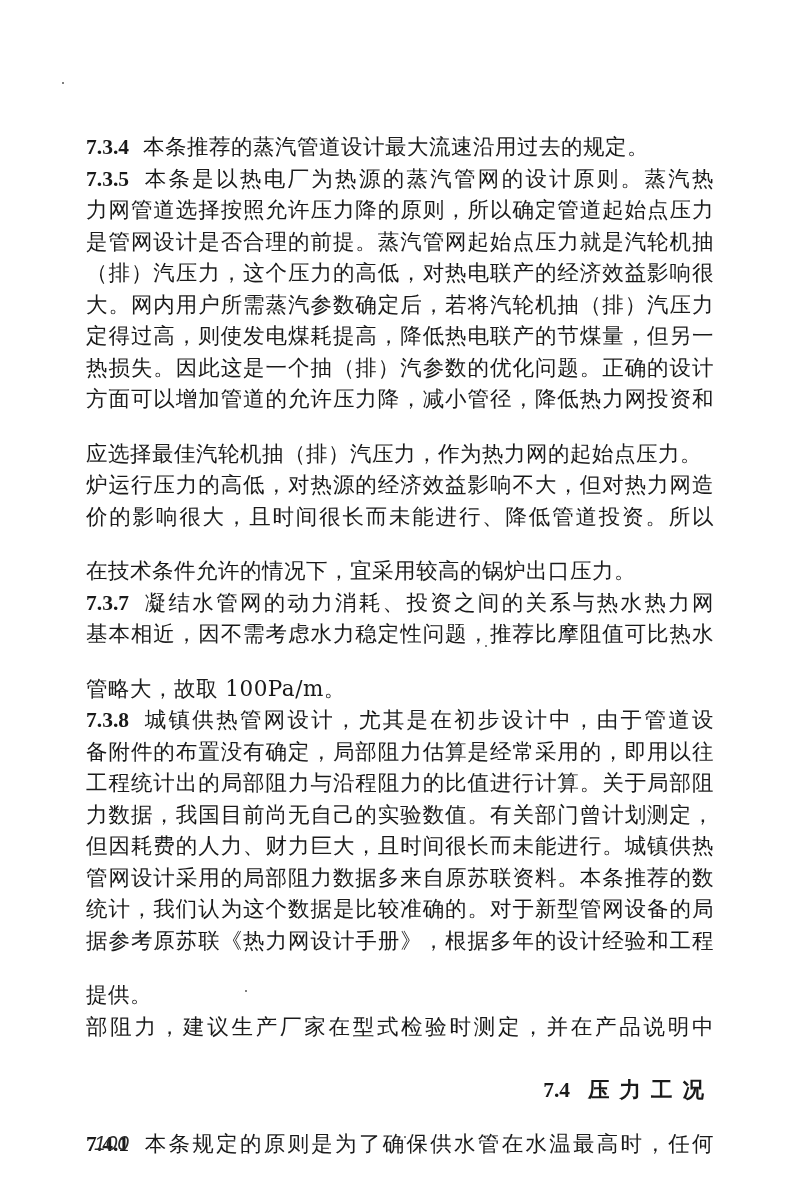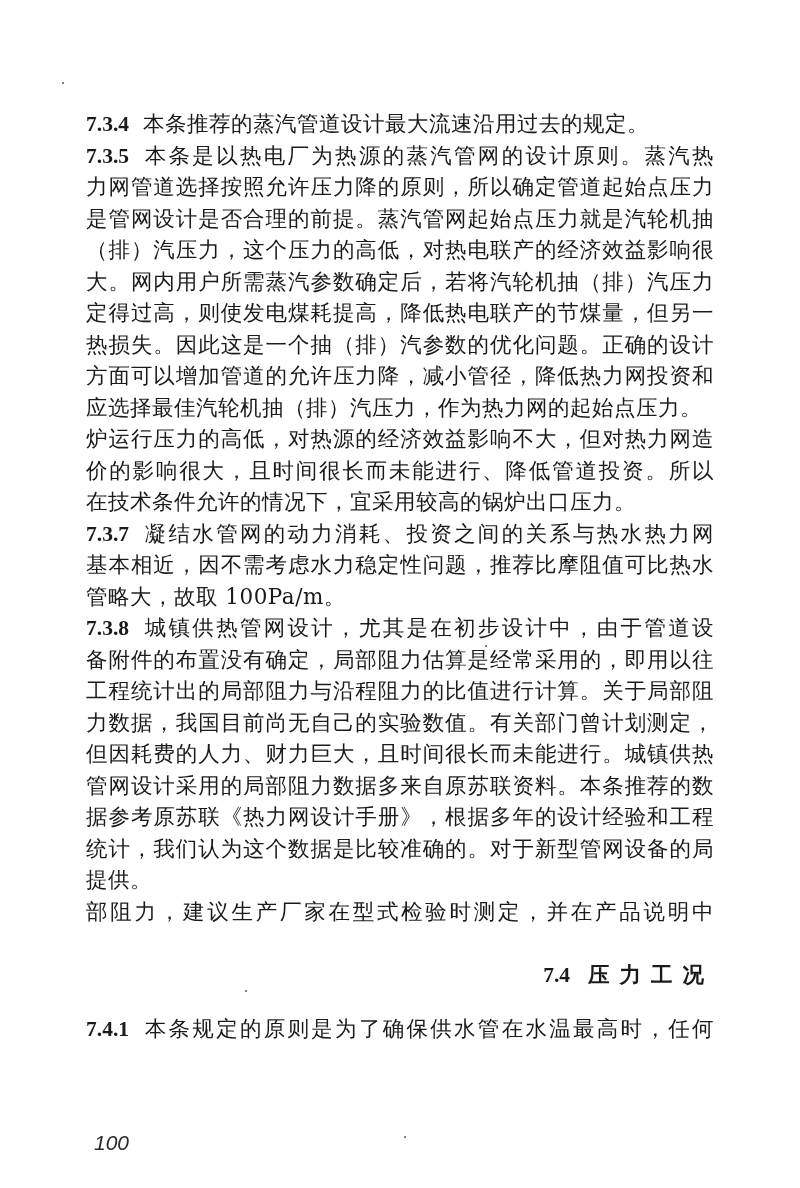--- a/index.html
+++ b/index.html
@@ -25,20 +25,21 @@
       font-size: 21.5px;
       height: 31.5px;
       line-height: 31.5px;
       white-space: nowrap;
       letter-spacing: 0.5px;
       text-align: justify;
       text-align-last: justify;
     }
     .line.last {
       text-align-last: left;
+      margin-top: 23px;
     }
     .clause-num {
       font-family: "Liberation Serif", "DejaVu Serif", serif;
       font-weight: bold;
       margin-right: 14px;
       letter-spacing: 0;
     }
     .section-heading {
       font-size: 21.5px;
       font-weight: bold;
@@ -107,22 +108,22 @@
     <div class="line last">管略大，故取 100Pa/m。</div>
   </div>
 
   <div>
     <div class="line"><span class="clause-num">7.3.8</span><span>城镇供热管网设计，尤其是在初步设计中，由于管道设</span></div>
     <div class="line">备附件的布置没有确定，局部阻力估算是经常采用的，即用以往</div>
     <div class="line">工程统计出的局部阻力与沿程阻力的比值进行计算。关于局部阻</div>
     <div class="line">力数据，我国目前尚无自己的实验数值。有关部门曾计划测定，</div>
     <div class="line">但因耗费的人力、财力巨大，且时间很长而未能进行。城镇供热</div>
     <div class="line">管网设计采用的局部阻力数据多来自原苏联资料。本条推荐的数</div>
+    <div class="line">统计，我们认为这个数据是比较准确的。对于新型管网设备的局</div>
     <div class="line">据参考原苏联《热力网设计手册》，根据多年的设计经验和工程</div>
-    <div class="line">统计，我们认为这个数据是比较准确的。对于新型管网设备的局</div>
     <div class="line last">提供。</div>
     <div class="line">部阻力，建议生产厂家在型式检验时测定，并在产品说明中</div>
   </div>
 
   <div class="gap-before-heading"></div>
 
   <div class="section-heading"><span class="sec-num">7.4</span><span class="sec-title">压力工况</span></div>
 
   <div>
     <div class="line"><span class="clause-num">7.4.1</span><span>本条规定的原则是为了确保供水管在水温最高时，任何</span></div>

